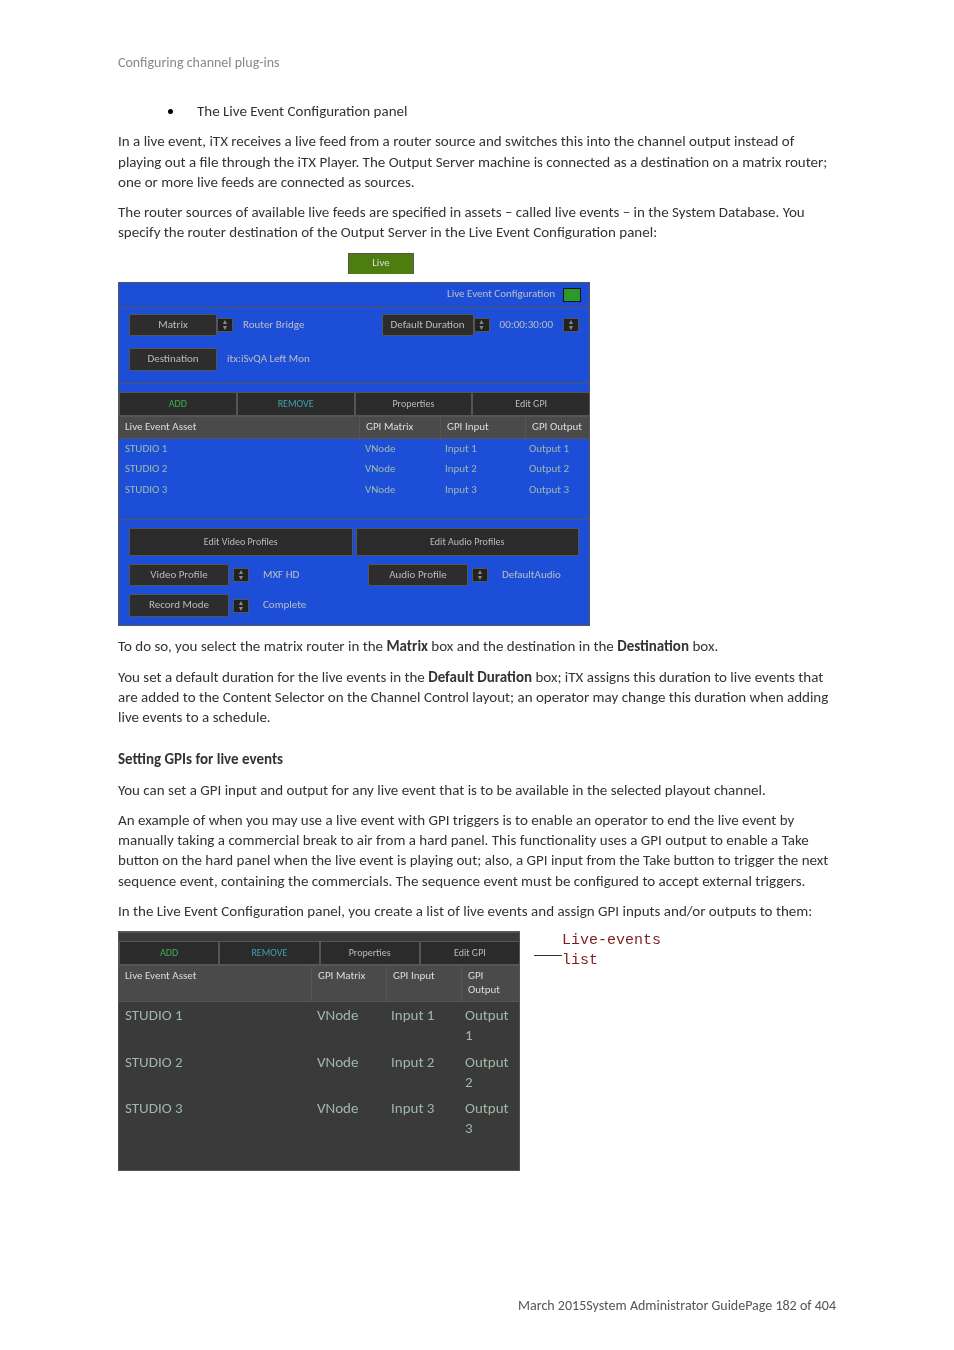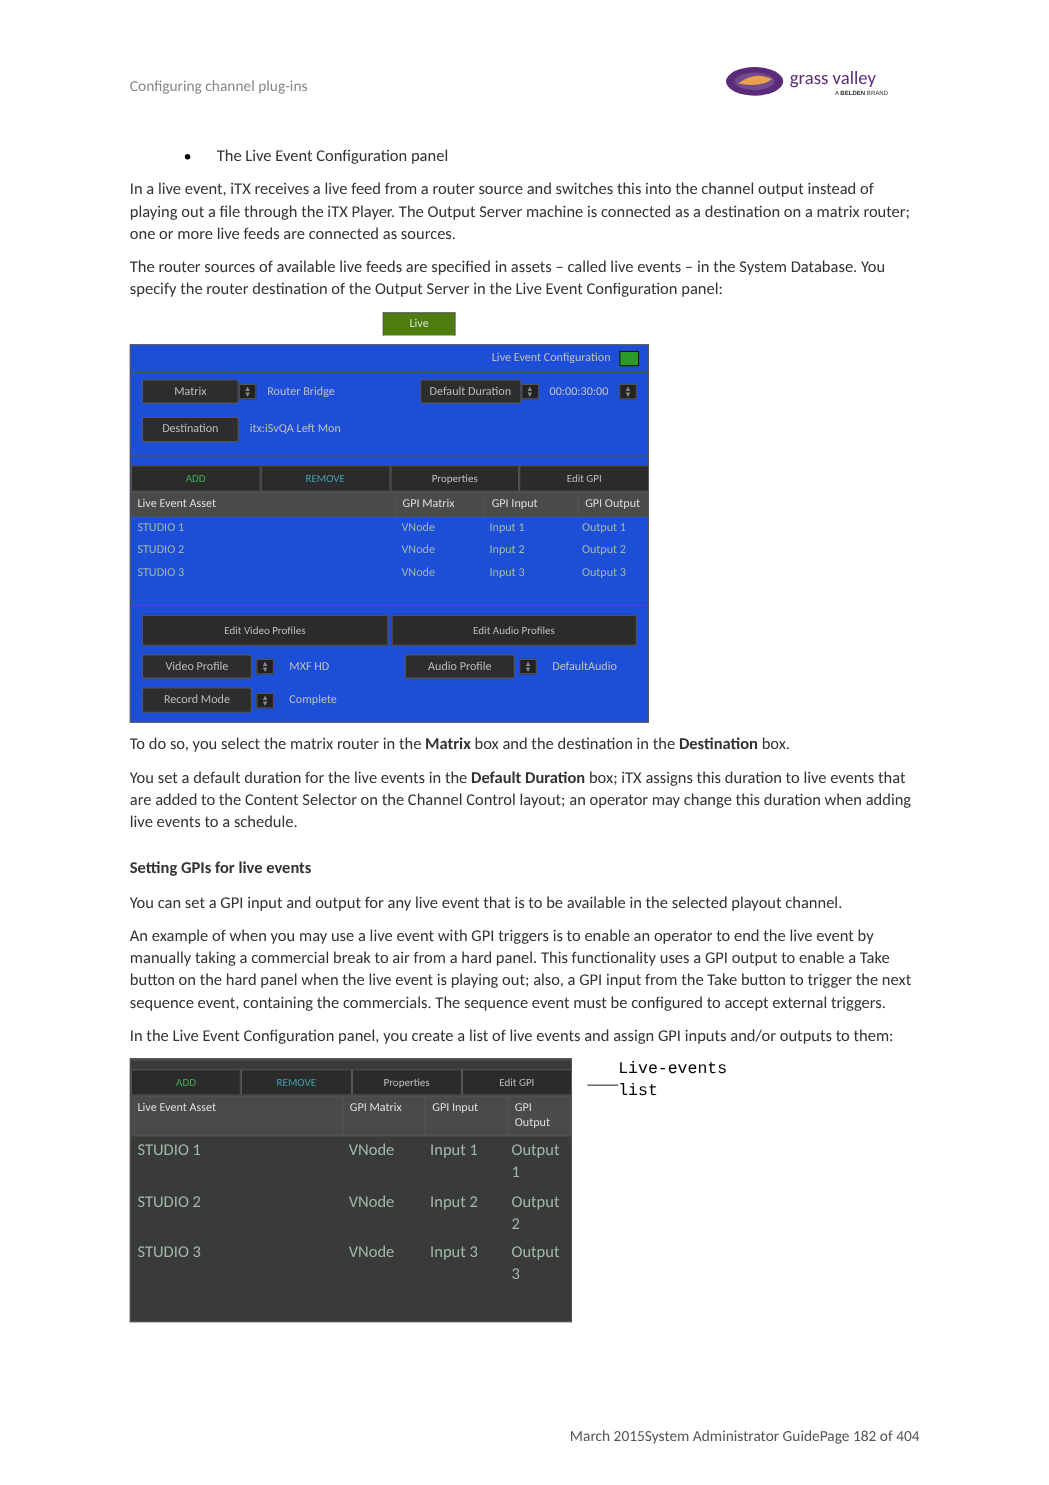--- a/index.html
+++ b/index.html
@@ -38,39 +38,30 @@
 .col-d{flex:1}
 .trow{display:flex}
 .trow>div{padding:3px 6px;color:#9fb9a8}
 .sec{border-top:1px solid #555;padding:8px 10px}
 .two-btn{display:flex;gap:3px}
 .two-btn .btn{flex:1;padding:6px 0}
 .prof-row{display:flex;align-items:center;gap:4px;margin-top:8px}
 .prof-row .pill-label{min-width:82px}
 .panel2-wrap{display:flex;align-items:flex-start;gap:14px;margin:8px 0}
 .panel2{width:400px;background:#3a3a3a;border:1px solid #555}
-.annot{font-family:"Courier New",monospace;font-size:15px;color:#000000;line-height:1.3}
+.annot{font-family:"Courier New",monospace;font-size:15px;color:#7f1d1d;line-height:1.3}
 .annot-line{width:28px;height:1px;background:#333;margin-top:24px}
 .footer{position:absolute;bottom:36px;left:118px;right:118px;display:flex;justify-content:flex-end;color:#555;font-size:14px}
 </style>
 </head>
 <body>
 
 <div class="page">
   <div class="header">
     <div>Configuring channel plug-ins</div>
-    <div class="logo">
-      <svg viewBox="0 0 360 96">
-        <ellipse cx="60" cy="40" rx="52" ry="26" fill="#5b2b7a"></ellipse>
-        <ellipse cx="60" cy="40" rx="36" ry="16" fill="#fff" opacity="0.15"></ellipse>
-        <path d="M30 44 Q60 20 92 36 Q70 52 30 44" fill="#e8a34a"></path>
-        <text x="124" y="44" font-family="Calibri,Arial" font-size="34" fill="#5b2b7a">grass valley</text>
-        <text x="206" y="64" font-family="Arial" font-size="11" fill="#333">A <tspan font-weight="bold">BELDEN</tspan> BRAND</text>
-      </svg>
-    </div>
   </div>
 
   <div class="body">
     <div class="bullet-row">
       <div class="dot"></div>
       <div>The Live Event Configuration panel</div>
     </div>
 
     <p>In a live event, iTX receives a live feed from a router source and switches this into the channel output instead of playing out a file through the iTX Player. The Output Server machine is connected as a destination on a matrix router; one or more live feeds are connected as sources.</p>
     <p>The router sources of available live feeds are specified in assets – called live events – in the System Database. You specify the router destination of the Output Server in the Live Event Configuration panel:</p>

